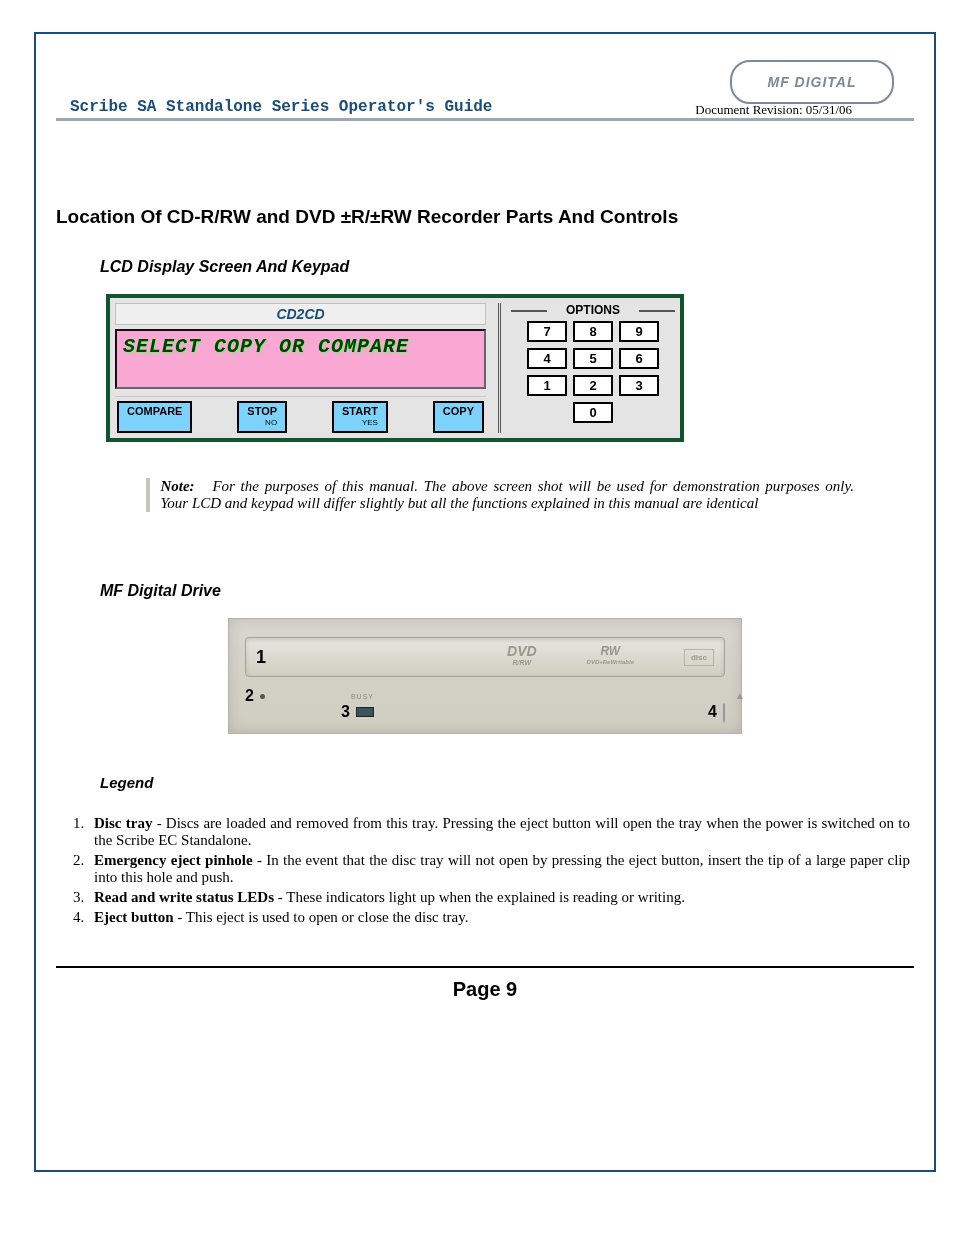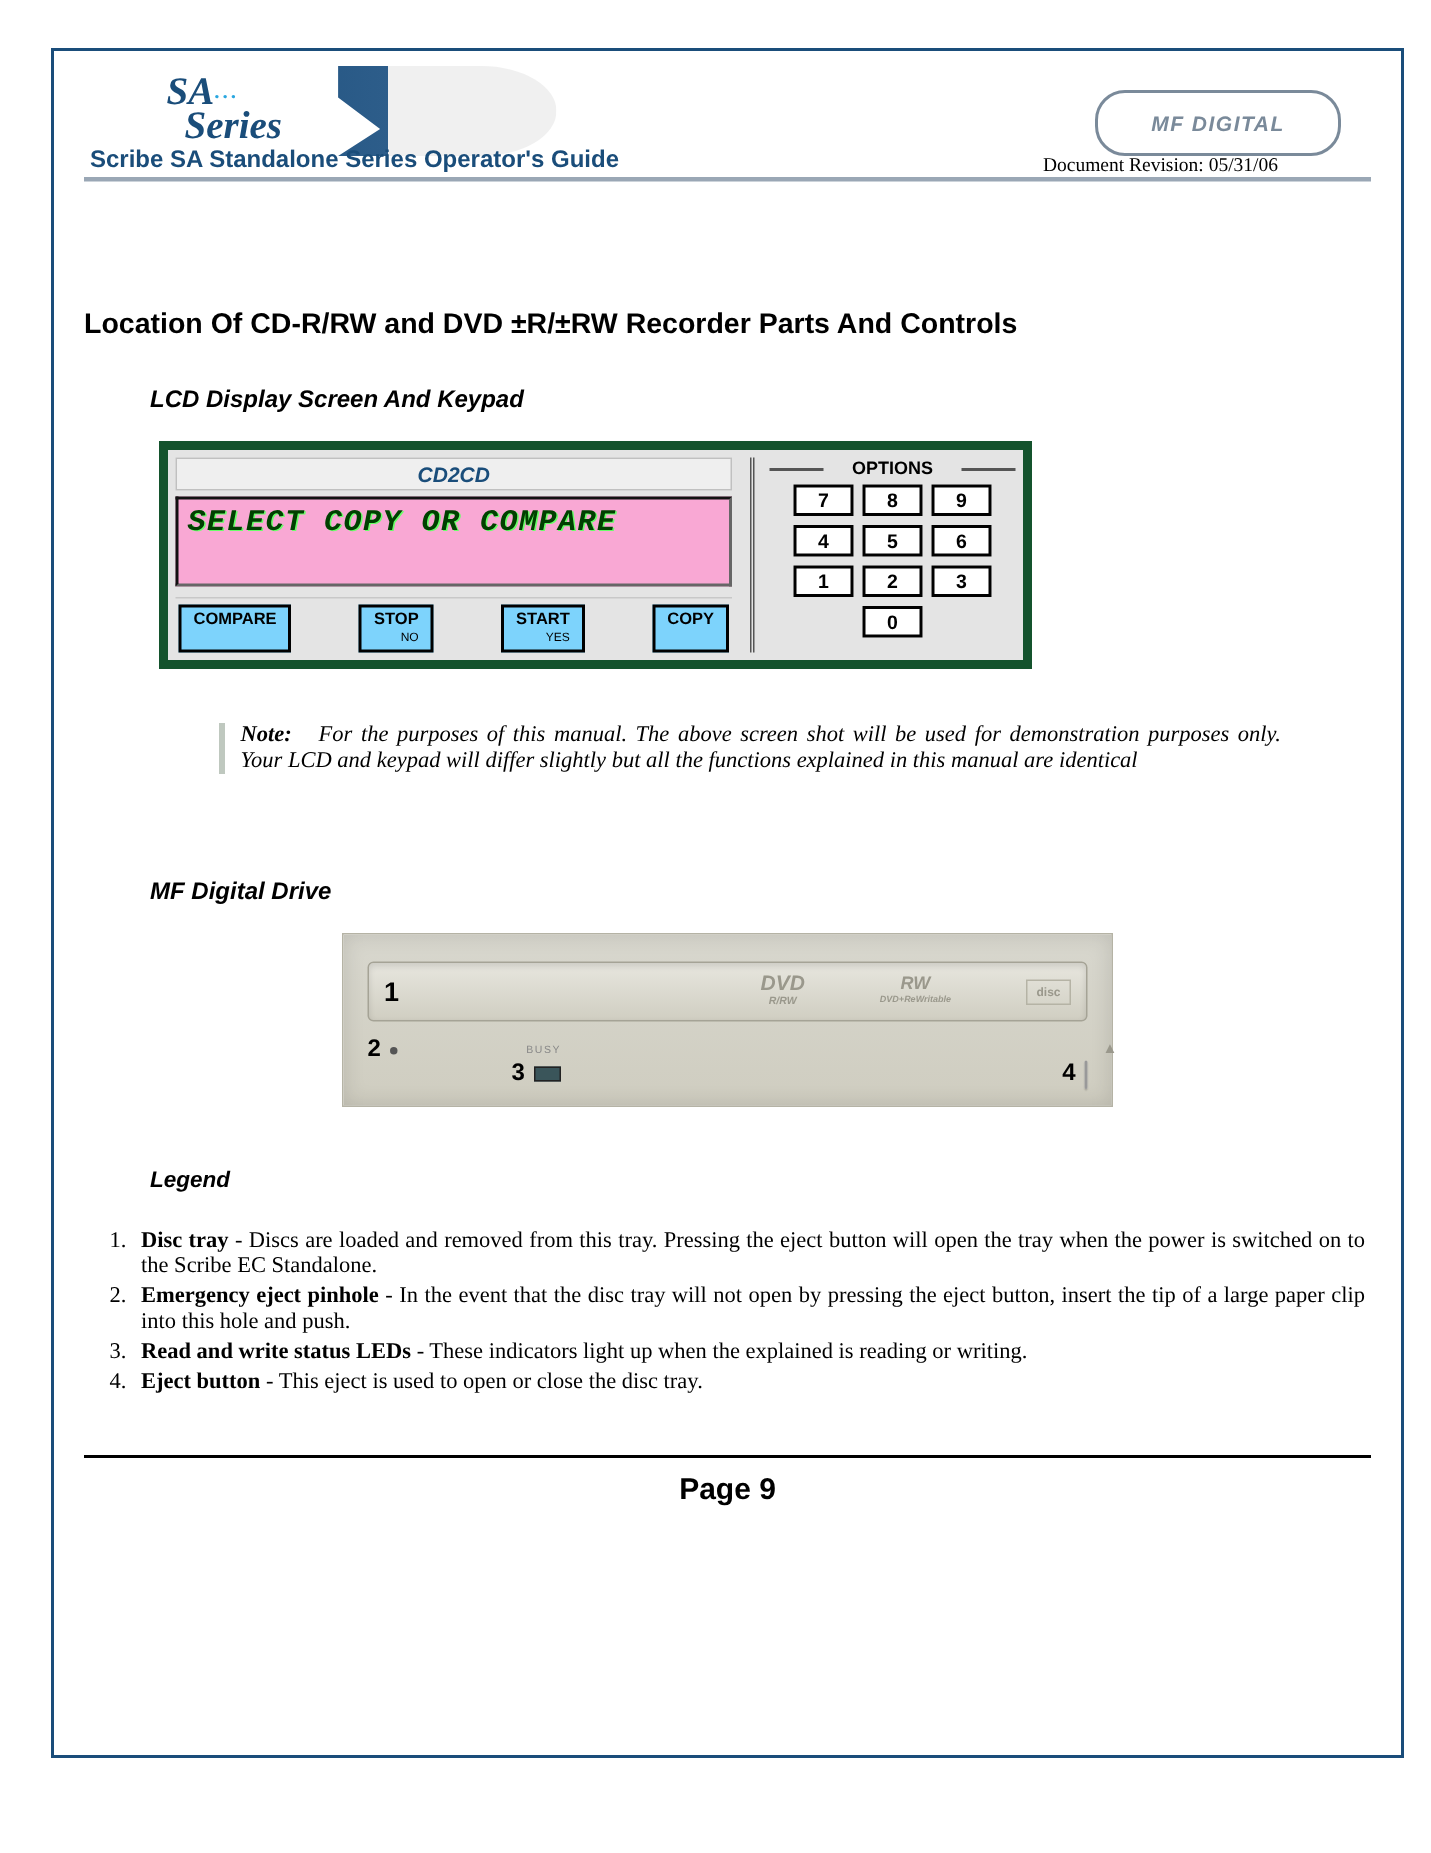--- a/index.html
+++ b/index.html
@@ -80,23 +80,23 @@
   .guide-line {
     position: absolute;
     left: 0;
     right: 0;
     top: 72px;
     border-bottom: 3px solid #9aa7b5;
     height: 0;
   }
   .guide-title {
     position: absolute;
-    left: 4px;
+    left: 14px;
     top: 52px;
-    font-family: Liberation Sans, sans-serif;
+    font-family: Liberation Mono, monospace;
     font-weight: bold;
     color: #1a4d7a;
     font-size: 16px;
   }
   .doc-rev {
     position: absolute;
     right: 62px;
     top: 56px;
     font-family: "Times New Roman", serif;
     font-size: 13px;
@@ -119,21 +119,21 @@
     font-style: italic;
     font-size: 16px;
     margin: 0 0 18px 44px;
   }
 
   
   .lcd-figure {
     width: 560px;
     margin: 0 16px 36px 50px;
     background: #e4e4e4;
-    border: 6px solid #14532d;
+    border: 4px solid #14532d;
     padding: 5px;
     display: flex;
     gap: 12px;
   }
   .lcd-left {
     flex: 1;
     display: flex;
     flex-direction: column;
     gap: 4px;
   }
@@ -333,27 +333,20 @@
     font-weight: bold;
     font-size: 20px;
   }
 </style>
 </head>
 <body>
 
 <div class="page-border">
 
   <div class="header">
-    <div class="sa-logo">
-      <div class="swoosh"></div>
-      <div class="sa-text">
-        <span>SA</span><span class="accent">...</span><br>
-        <span style="margin-left:12px">Series</span>
-      </div>
-    </div>
     <div class="mf-logo">
       <span>MF DIGITAL</span>
     </div>
     <div class="guide-title">Scribe SA Standalone Series Operator's Guide</div>
     <div class="doc-rev">Document Revision: 05/31/06</div>
     <div class="guide-line"></div>
   </div>
 
   <div class="content">
 

